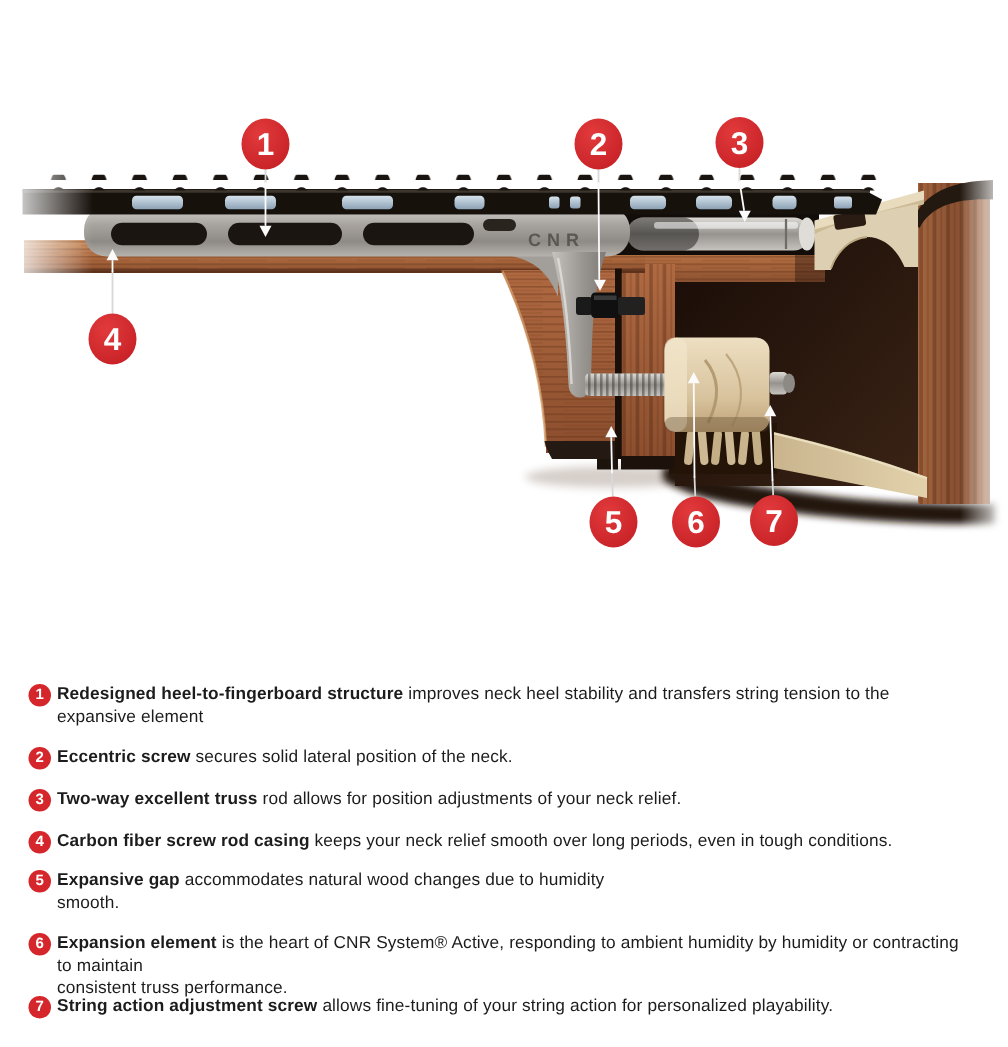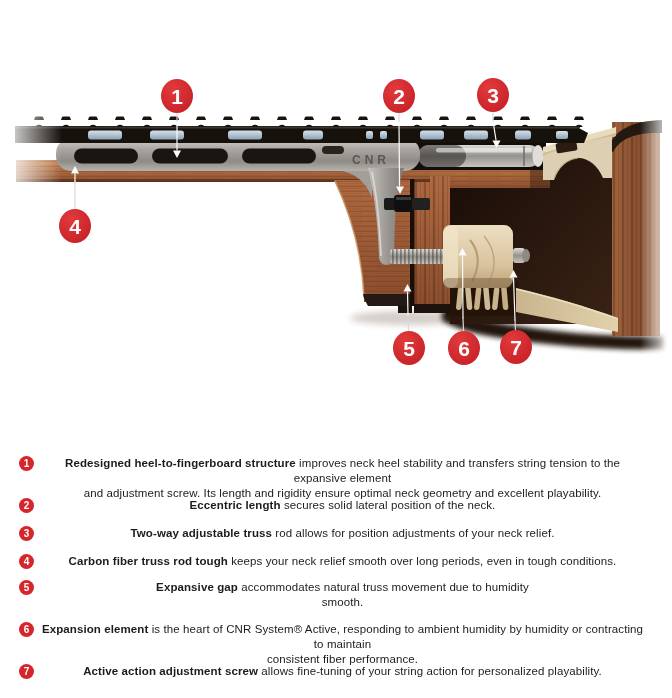--- a/index.html
+++ b/index.html
@@ -3,21 +3,21 @@
 <meta charset="utf-8">
 <style>
   html,body{margin:0;padding:0;}
   body{width:672px;height:698px;background:#ffffff;font-family:"Liberation Sans",sans-serif;color:#1c1c1c;overflow:hidden;}
   .stage{position:relative;width:672px;height:698px;background:#fff;}
   .art{position:absolute;top:0;left:0;}
   .legend{position:absolute;top:0;left:0;width:672px;height:698px;}
   .legend-row{position:absolute;left:19px;width:628px;}
   .lbadge{position:absolute;left:0;top:0;width:15px;height:15px;border-radius:50%;background:#d4262b;color:#fff;
           font-size:10px;font-weight:bold;line-height:15px;text-align:center;}
-  .ltext{margin-left:19px;font-size:11.5px;line-height:15px;letter-spacing:0.1px;text-align:center;}
+  .ltext{margin-left:19px;font-size:11.5px;line-height:15px;letter-spacing:0.1px;}
   .ltext b{font-weight:bold;}
   .bnum{font-family:"Liberation Sans",sans-serif;font-weight:bold;font-size:21px;fill:#ffffff;text-anchor:middle;}
   .engrave{font-family:"Liberation Sans",sans-serif;font-weight:bold;font-size:12px;fill:#514d48;letter-spacing:4px;opacity:.85;}
 </style>
 </head>
 <body>
 
 <div class="stage">
 
 <svg class="art" width="672" height="430" viewBox="0 0 672 430">
@@ -294,47 +294,47 @@
       <ellipse cx="516" cy="347" rx="16" ry="17" fill="url(#badgeG)"></ellipse>
       <text class="bnum" x="516" y="354.5">7</text>
     </g>
   </g>
 </svg>
 
 <div class="legend">
 
   <div class="legend-row" style="top:456px">
     <span class="lbadge">1</span>
-    <div class="ltext"><b>Redesigned heel-to-fingerboard structure</b><span> improves neck heel stability and transfers string tension to the expansive element</span><br><span>and adjustment screw. Its length and rigidity ensure optimal neck geometry and excellent playability.</span></div>
+    <div class="ltext"><b>Redesigned heel-to-fingerboard structure</b><span> improves neck heel stability and transfers string tension to the expansive element</span><br></div>
   </div>
 
   <div class="legend-row" style="top:498px">
     <span class="lbadge">2</span>
-    <div class="ltext"><b>Eccentric length</b><span> secures solid lateral position of the neck.</span></div>
+    <div class="ltext"><b>Eccentric screw</b><span> secures solid lateral position of the neck.</span></div>
   </div>
 
   <div class="legend-row" style="top:526px">
     <span class="lbadge">3</span>
-    <div class="ltext"><b>Two-way adjustable truss</b><span> rod allows for position adjustments of your neck relief.</span></div>
+    <div class="ltext"><b>Two-way excellent truss</b><span> rod allows for position adjustments of your neck relief.</span></div>
   </div>
 
   <div class="legend-row" style="top:554px">
     <span class="lbadge">4</span>
-    <div class="ltext"><b>Carbon fiber truss rod tough</b><span> keeps your neck relief smooth over long periods, even in tough conditions.</span></div>
+    <div class="ltext"><b>Carbon fiber screw rod casing</b><span> keeps your neck relief smooth over long periods, even in tough conditions.</span></div>
   </div>
 
   <div class="legend-row" style="top:580px">
     <span class="lbadge">5</span>
-    <div class="ltext"><b>Expansive gap</b><span> accommodates natural truss movement due to humidity</span><br><span>smooth.</span></div>
+    <div class="ltext"><b>Expansive gap</b><span> accommodates natural wood changes due to humidity</span><br><span>smooth.</span></div>
   </div>
 
   <div class="legend-row" style="top:622px">
     <span class="lbadge">6</span>
-    <div class="ltext"><b>Expansion element</b><span> is the heart of CNR System® Active, responding to ambient humidity by humidity or contracting to maintain</span><br><span>consistent fiber performance.</span></div>
+    <div class="ltext"><b>Expansion element</b><span> is the heart of CNR System® Active, responding to ambient humidity by humidity or contracting to maintain</span><br><span>consistent truss performance.</span></div>
   </div>
 
   <div class="legend-row" style="top:664px">
     <span class="lbadge">7</span>
-    <div class="ltext"><b>Active action adjustment screw</b><span> allows fine-tuning of your string action for personalized playability.</span></div>
+    <div class="ltext"><b>String action adjustment screw</b><span> allows fine-tuning of your string action for personalized playability.</span></div>
   </div>
 
 </div>
 </div>
 
 </body></html>

